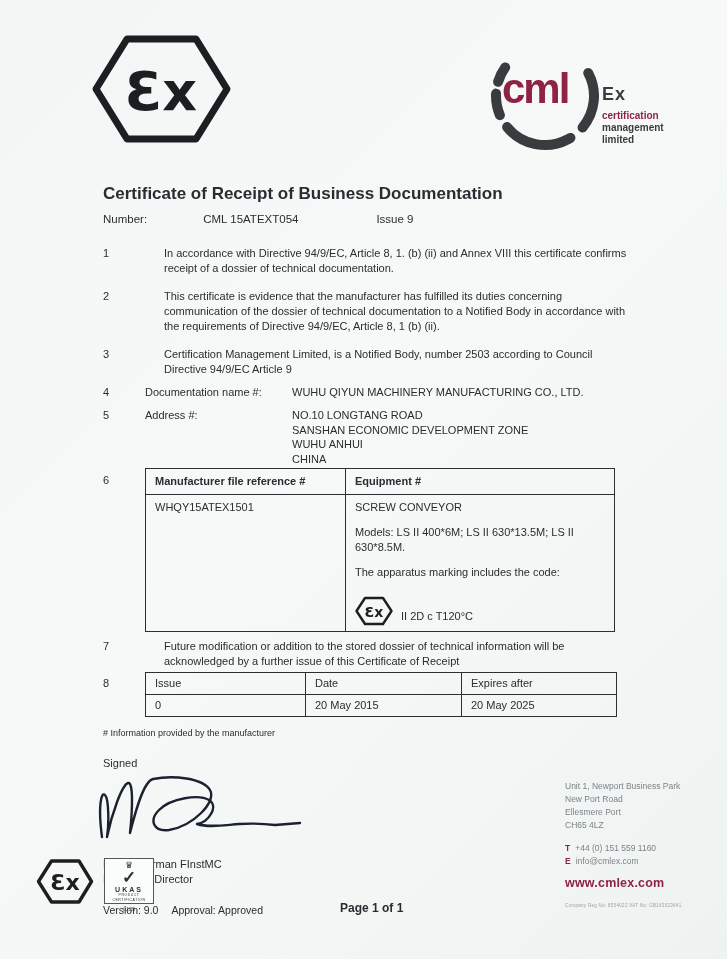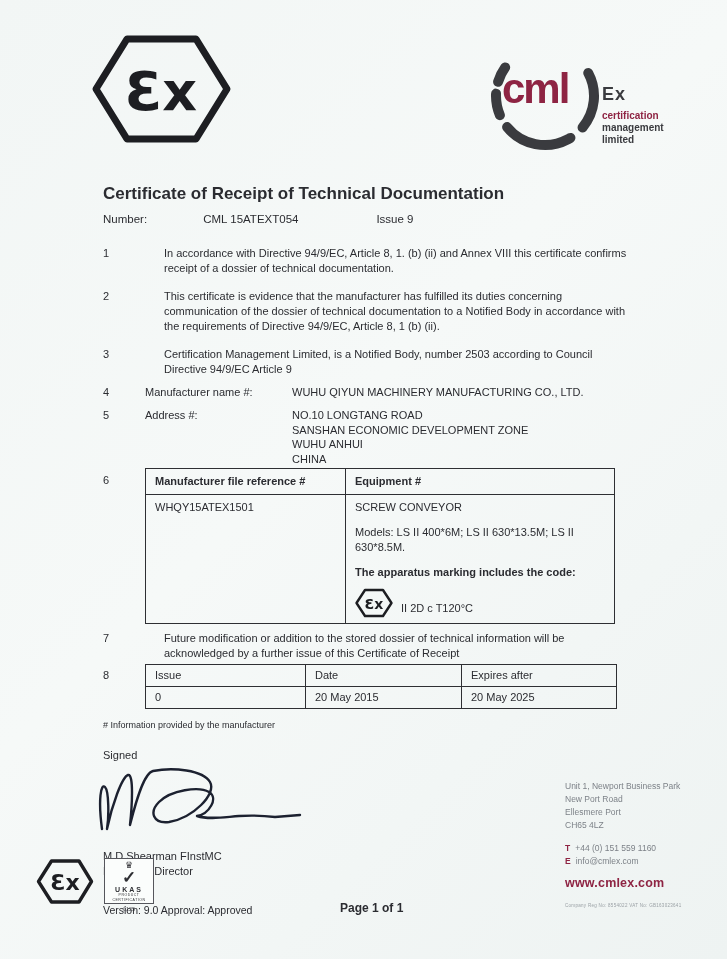--- a/index.html
+++ b/index.html
@@ -59,21 +59,21 @@
   .bottom-marks { position:absolute; left:36px; top:858px; display:flex; gap:10px; align-items:flex-start; }
   .ukas { width:50px; text-align:center; }
   .ukas-box { border:1px solid #55565c; background:#fbfdfc; padding:2px 0 1px; }
   .ukas-crown { font-size:9px; line-height:9px; color:#2e2f33; }
   .ukas-check { font-size:17px; line-height:16px; font-weight:bold; color:#2e2f33; }
   .ukas-name { font-size:7px; letter-spacing:2px; font-weight:bold; color:#2e2f33; }
   .ukas-sub { font-size:3.5px; letter-spacing:0.5px; color:#2e2f33; line-height:4.5px; }
   .ukas-num { font-size:5.5px; color:#55565c; margin-top:2px; }
   
   .version-line { position:absolute; left:103px; top:904px; font-size:10.5px; }
-  .version-line .ap { }
+  .version-line .ap { margin-left:10px; }
   .page-num { position:absolute; left:340px; top:901px; font-size:12px; font-weight:bold; }
   
   .contact { position:absolute; left:565px; top:780px; width:156px; font-size:8.5px; line-height:13px; color:#7d8288; }
   .contact .addr div { }
   .contact .tel { margin-top:10px; }
   .contact .lead { font-weight:bold; margin-right:5px; }
   .contact .web { font-size:12.5px; font-weight:bold; margin-top:9px; letter-spacing:0.2px; }
   .contact .reg { font-size:4.5px; color:#9aa0a5; margin-top:9px; letter-spacing:0.3px; white-space:nowrap; }
   .maroon { color:#8e2443; }
 </style>
@@ -97,21 +97,21 @@
     </svg>
     <div class="cml-word maroon">cml</div>
     <div class="cml-ex">Ex</div>
     <div class="cml-lines">
       <div class="l1 maroon">certification</div>
       <div>management</div>
       <div>limited</div>
     </div>
   </div>
 
-  <div class="title">Certificate of Receipt of Technical Documentation</div>
+  <div class="title">Certificate of Receipt of Business Documentation</div>
   <div class="number-row">
     <span class="num-label">Number:</span>
     <span class="num-value">CML 15ATEXT054</span>
     <span class="num-issue">Issue 9</span>
   </div>
 
   <div class="content">
 
     <div class="clause">
       <div class="num">1</div>
@@ -123,21 +123,21 @@
       <div class="ctext">This certificate is evidence that the manufacturer has fulfilled its duties concerning communication of the dossier of technical documentation to a Notified Body in accordance with the requirements of Directive 94/9/EC, Article 8, 1 (b) (ii).</div>
     </div>
 
     <div class="clause" style="margin-bottom:8px;">
       <div class="num">3</div>
       <div class="ctext">Certification Management Limited, is a Notified Body, number 2503 according to Council Directive 94/9/EC Article 9</div>
     </div>
 
     <div class="kv">
       <div class="num">4</div>
-      <div class="klabel">Manufacturer name #:</div>
+      <div class="klabel">Documentation name #:</div>
       <div class="kvalue">WUHU QIYUN MACHINERY MANUFACTURING CO., LTD.</div>
     </div>
 
     <div class="kv" style="margin-bottom:0;">
       <div class="num">5</div>
       <div class="klabel">Address #:</div>
       <div class="kvalue">
         <div>NO.10 LONGTANG ROAD</div>
         <div>SANSHAN ECONOMIC DEVELOPMENT ZONE</div>
         <div>WUHU ANHUI</div>
@@ -151,21 +151,21 @@
         <tbody>
             <tr>
           <th style="width:200px;">Manufacturer file reference #</th>
           <th>Equipment #</th>
         </tr>
         <tr>
           <td>WHQY15ATEX1501</td>
           <td class="eq">
             <p>SCREW CONVEYOR</p>
             <p>Models: LS II 400*6M; LS II 630*13.5M; LS II 630*8.5M.</p>
-            <p style="margin-bottom:8px;font-weight:bold;">The apparatus marking includes the code:</p>
+            <p style="margin-bottom:16px;">The apparatus marking includes the code:</p>
             <div class="code-row">
               <svg width="38" height="30" viewBox="0 0 38 30">
                 <polygon points="10,2 28,2 36.5,15 28,28 10,28 1.5,15" fill="none" stroke="#1d1e22" stroke-width="2.4" stroke-linejoin="round"></polygon>
                 <text x="19" y="20.5" text-anchor="middle" style="font-family:&quot;DejaVu Sans&quot;, sans-serif; font-weight:bold; font-size:14px; fill:#1d1e22;">Ɛx</text>
               </svg>
               <span class="code-text">II 2D c T120°C</span>
             </div>
           </td>
         </tr>
       </tbody>

